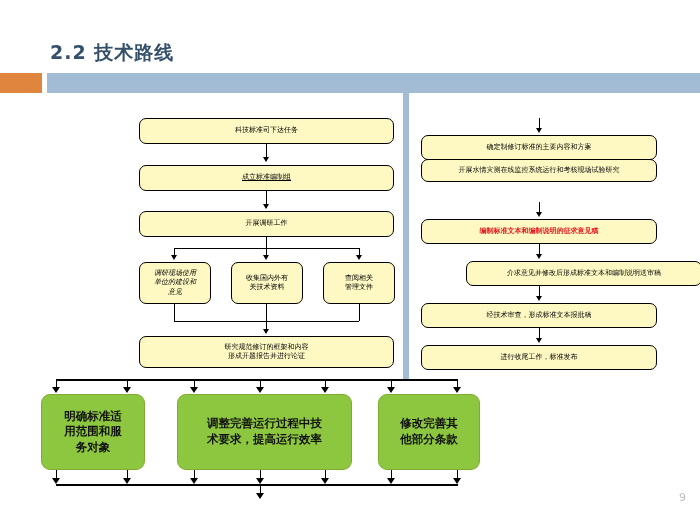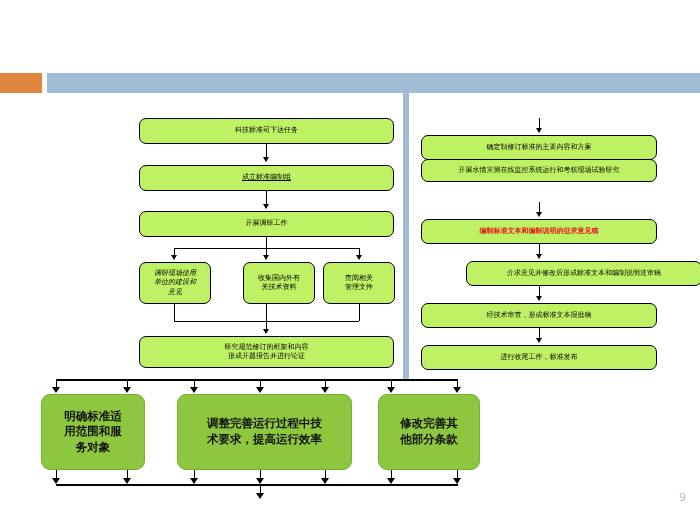--- a/index.html
+++ b/index.html
@@ -27,21 +27,21 @@
   .divider{
     position:absolute;left:403px;top:93px;width:6px;height:287px;background:#A3BCD5;
   }
 
   
   .fbox{
     position:absolute;
     box-sizing:border-box;
     border:1px solid #000;
     border-radius:7px;
-    background:#bef264;
+    background:#fef9c3;
     display:flex;align-items:center;justify-content:center;
     text-align:center;
     font-size:7px;
     line-height:1.35;
     color:#000;
     padding:1px 2px;
   }
   .fbox.red{color:#E8131B;font-weight:bold;}
   .gbox{
     position:absolute;
@@ -77,20 +77,21 @@
   .pagenum{
     position:absolute;right:14px;bottom:21px;
     font-size:11px;color:#BEBEBE;
   }
 </style>
 </head>
 <body>
 
 <div id="slide">
 
+  <div class="title">2.2  技术路线</div>
   <div class="hdr-orange"></div>
   <div class="hdr-bar"></div>
   <div class="divider"></div>
 
   <div class="fbox" style="left:139px;top:118px;width:255px;height:26px;">
     <span>科技标准司下达任务</span>
   </div>
   <div class="vline" style="left:266px;top:144px;height:17px;"></div>
   <div class="arrow" style="left:263px;top:157px;"></div>
 
@@ -111,21 +112,21 @@
   <div class="vline" style="left:359px;top:248px;height:9px;"></div>
   <div class="arrow" style="left:171px;top:255px;"></div>
   <div class="arrow" style="left:263px;top:255px;"></div>
   <div class="arrow" style="left:356px;top:255px;"></div>
 
   <div class="fbox multi" style="left:139px;top:262px;width:72px;height:42px;white-space:pre-line;font-style:italic;">
     <span>调研现场使用
 单位的建设和
 意见</span>
   </div>
-  <div class="fbox multi" style="left:231px;top:262px;width:72px;height:42px;white-space:pre-line;margin-left:12px;">
+  <div class="fbox multi" style="left:231px;top:262px;width:72px;height:42px;white-space:pre-line;">
     <span>收集国内外有
 关技术资料</span>
   </div>
   <div class="fbox multi" style="left:323px;top:262px;width:72px;height:42px;white-space:pre-line;">
     <span>查阅相关
 管理文件</span>
   </div>
 
   <div class="vline" style="left:174px;top:304px;height:17px;"></div>
   <div class="vline" style="left:266px;top:304px;height:17px;"></div>

